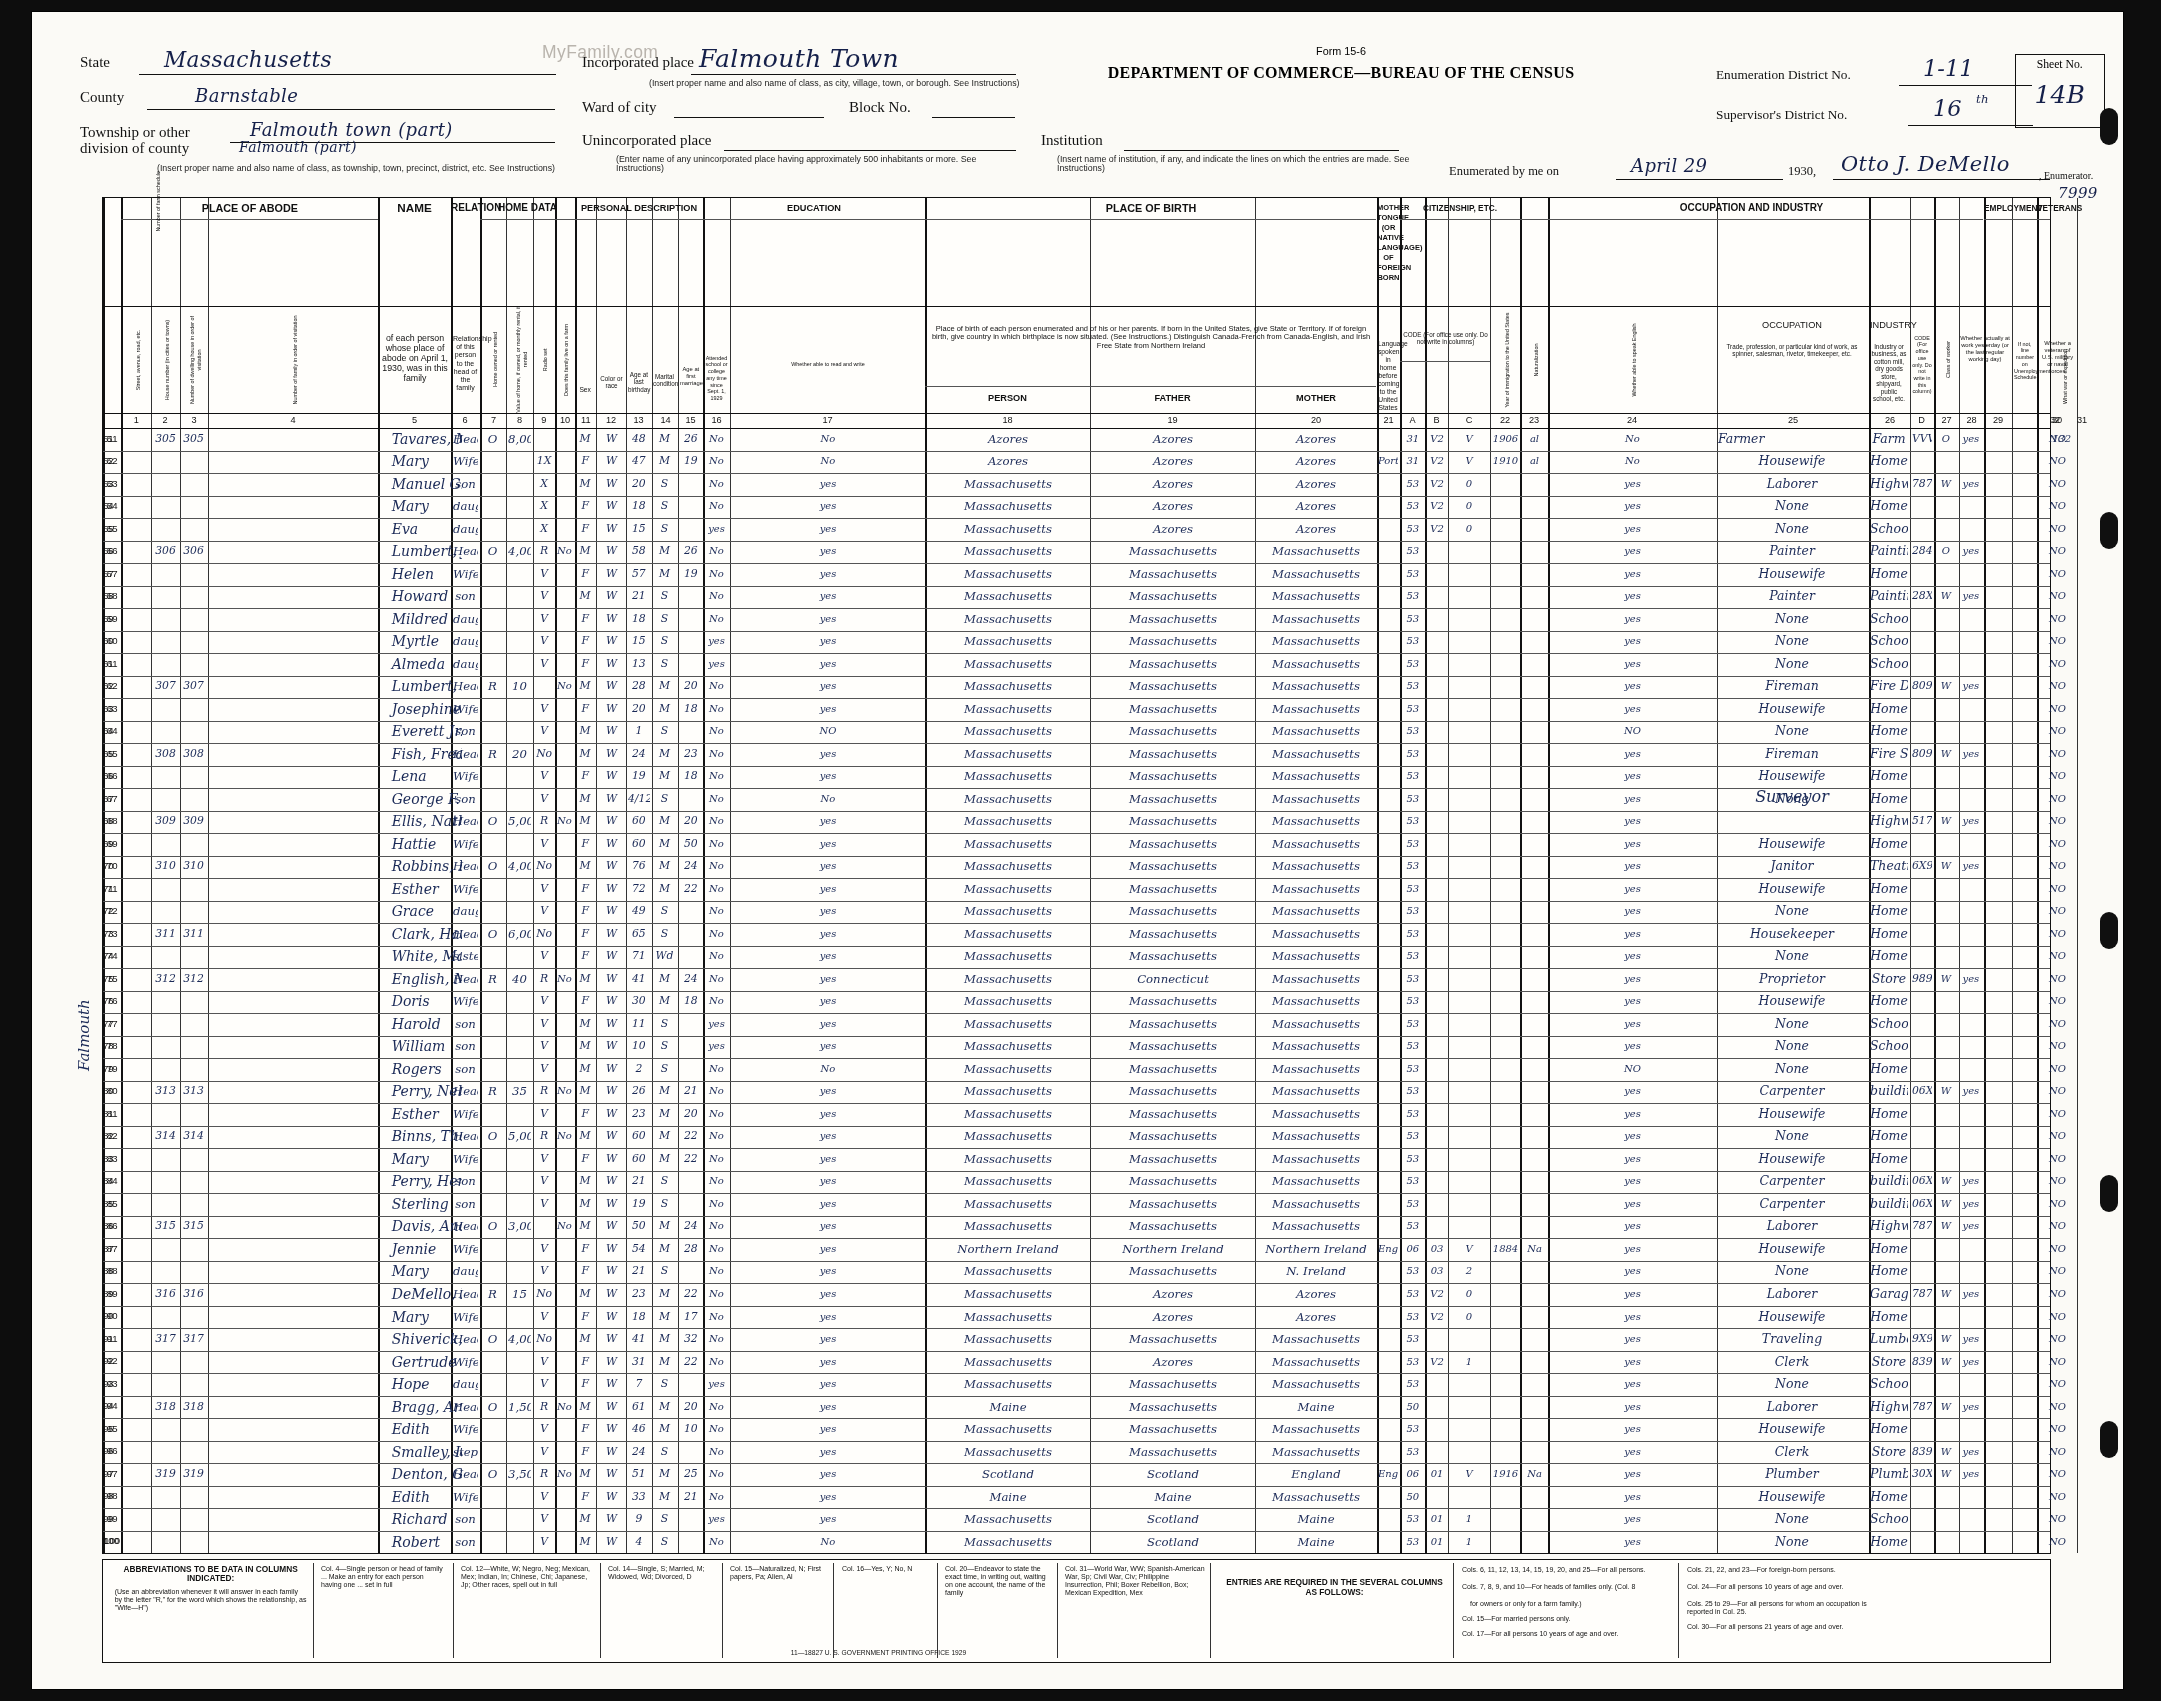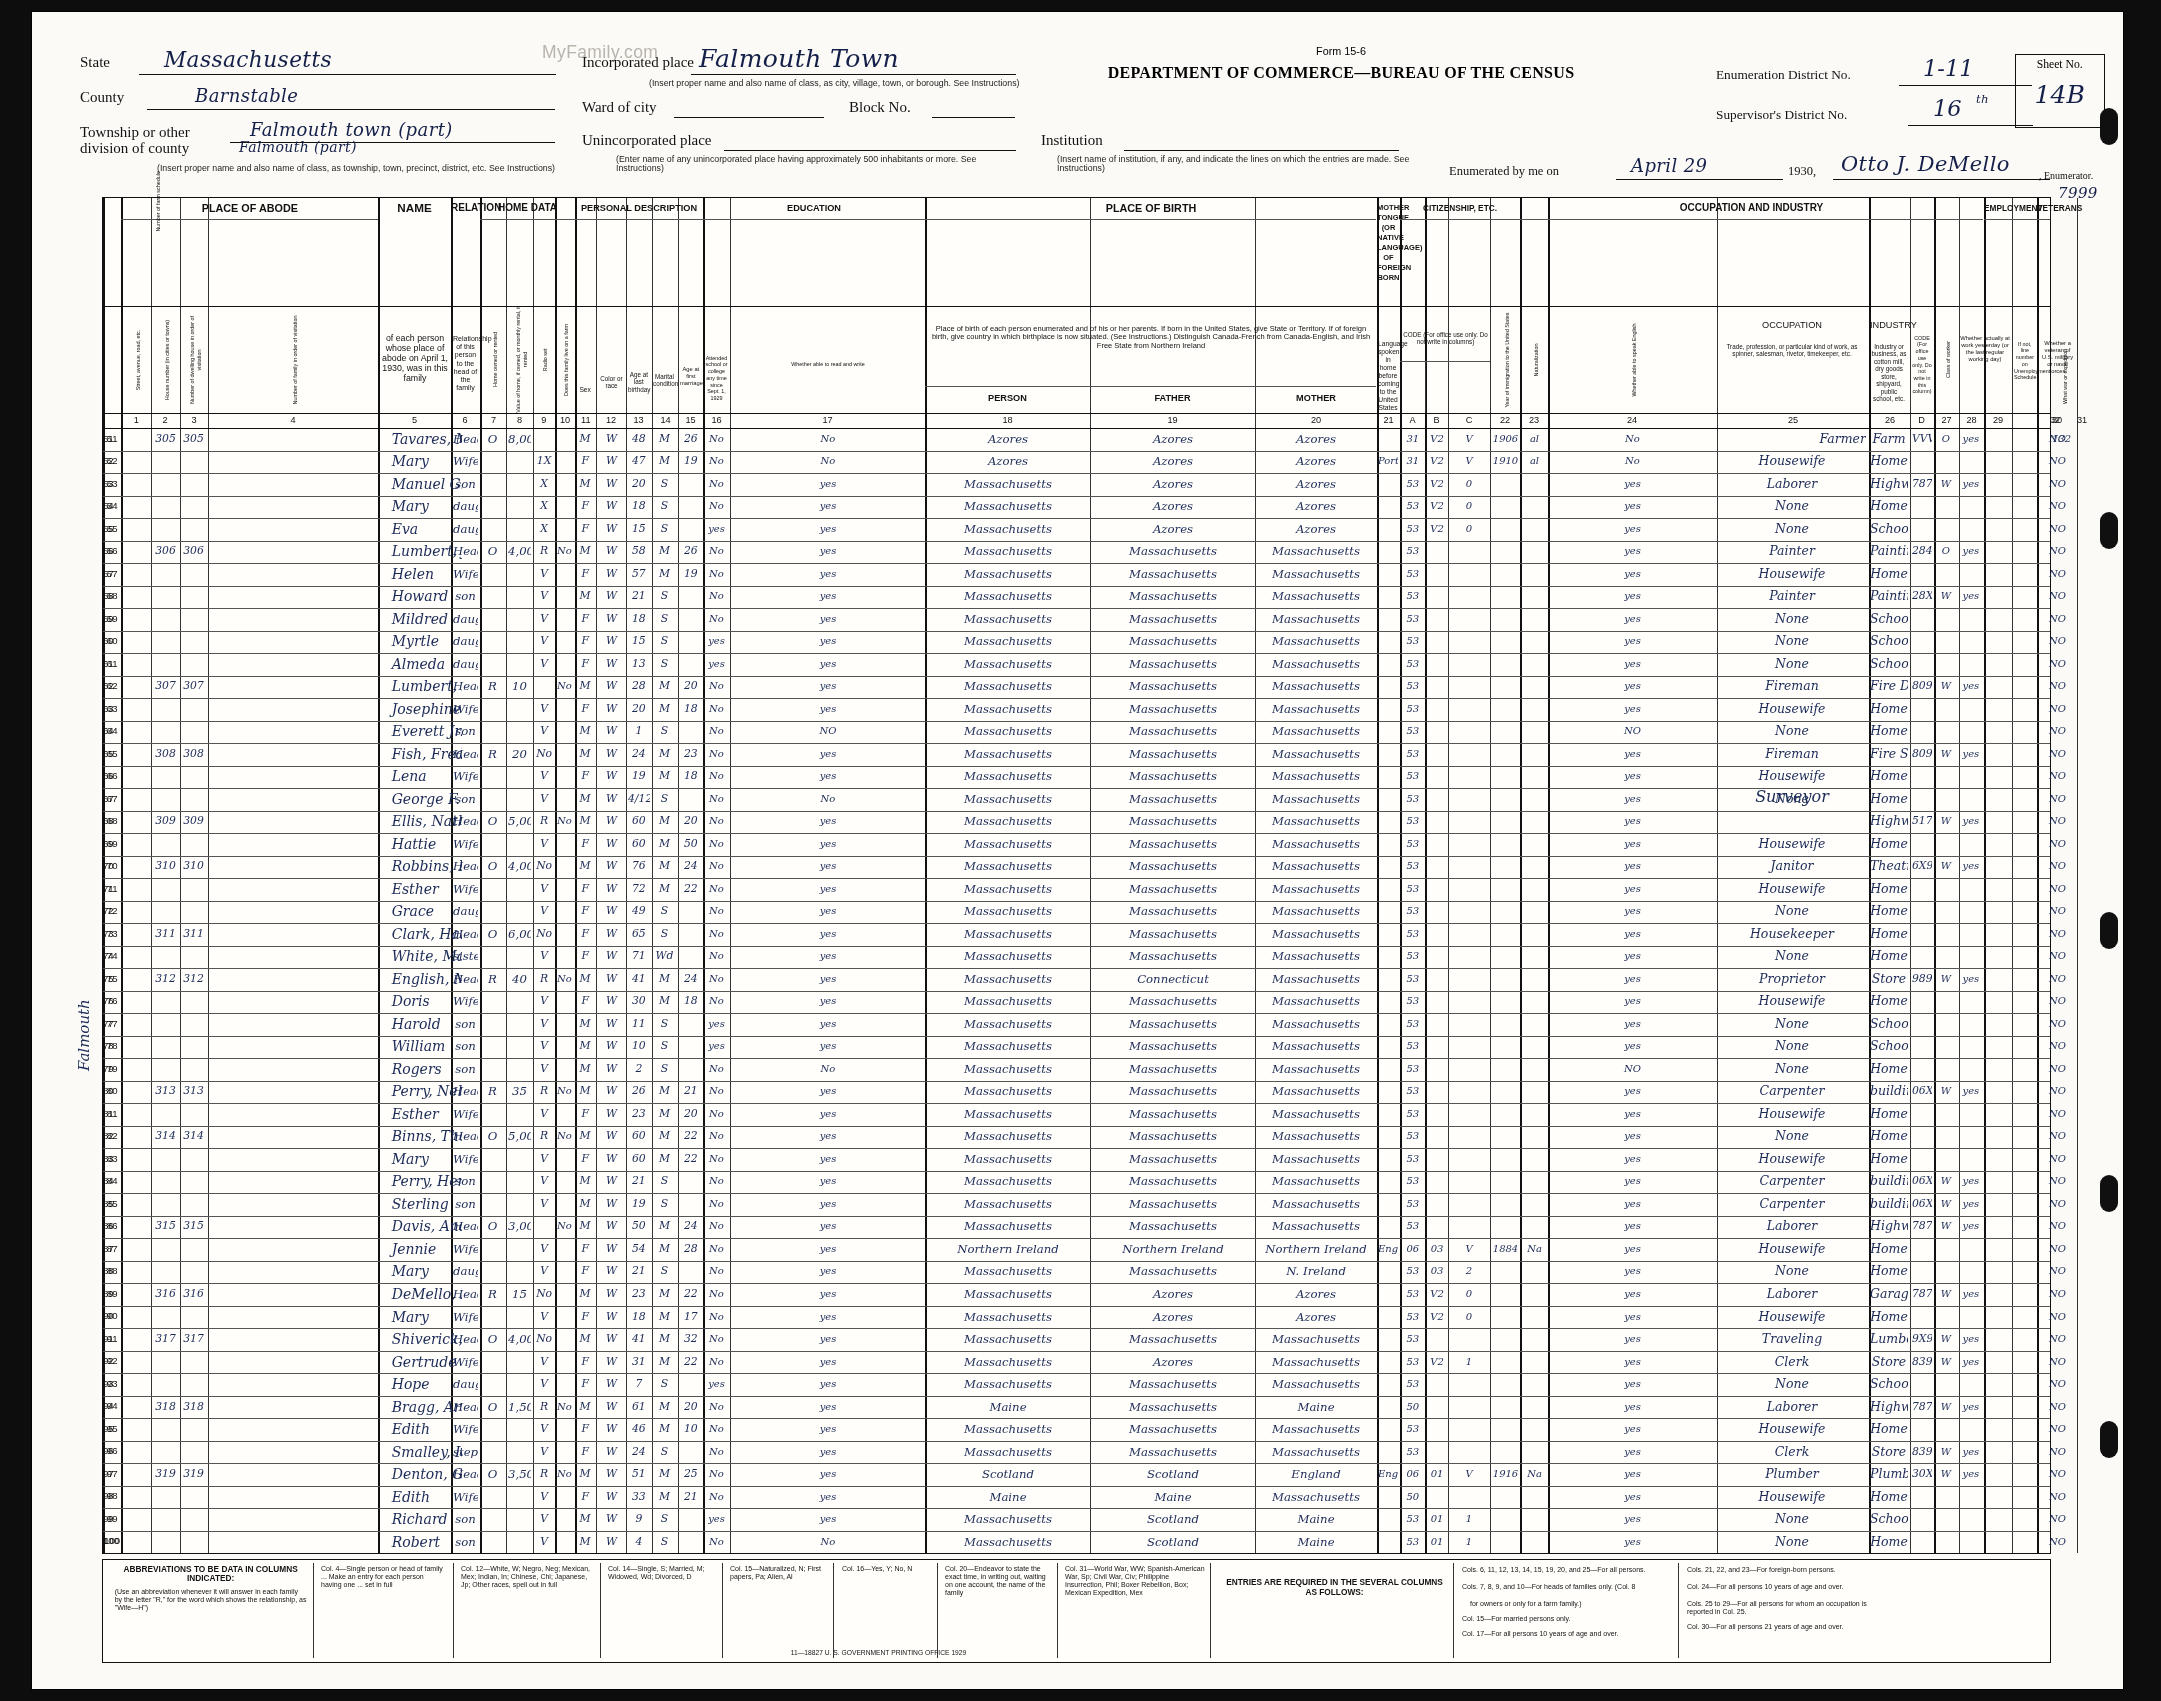--- a/index.html
+++ b/index.html
@@ -340,21 +340,21 @@
         <div class="cell" style="left: 629px; width: 192px; top: 232px; height: 20px; line-height: 18.3px; font-size: 10px; text-align: center;">No</div>
         <div class="cell" style="left: 824px; width: 162px; top: 232px; height: 20px; line-height: 18.3px; font-size: 11.7px; text-align: center;">Azores</div>
         <div class="cell" style="left: 989px; width: 162px; top: 232px; height: 20px; line-height: 18.3px; font-size: 11.7px; text-align: center;">Azores</div>
         <div class="cell" style="left: 1154px; width: 118px; top: 232px; height: 20px; line-height: 18.3px; font-size: 11.7px; text-align: center;">Azores</div>
         <div class="cell" style="left: 1299px; width: 21.7px; top: 232px; height: 20px; line-height: 18.3px; font-size: 10px; text-align: center;">31</div>
         <div class="cell" style="left: 1324px; width: 20px; top: 232px; height: 20px; line-height: 18.3px; font-size: 10px; text-align: center;">V2</div>
         <div class="cell" style="left: 1347px; width: 38px; top: 232px; height: 20px; line-height: 18.3px; font-size: 10px; text-align: center;">V</div>
         <div class="cell" style="left: 1389px; width: 27px; top: 232px; height: 20px; line-height: 18.3px; font-size: 10px; text-align: center;">1906</div>
         <div class="cell" style="left: 1419px; width: 25px; top: 232px; height: 20px; line-height: 18.3px; font-size: 10px; text-align: center;">al</div>
         <div class="cell" style="left: 1447px; width: 165px; top: 232px; height: 20px; line-height: 18.3px; font-size: 10px; text-align: center;">No</div>
-        <div class="cell" style="left: 1615px; width: 148px; top: 232px; height: 20px; line-height: 18.3px; font-size: 12.5px; text-align: right;">Farmer</div>
+        <div class="cell" style="left: 1615px; width: 148px; top: 232px; height: 20px; line-height: 18.3px; font-size: 12.5px; text-align: left;">Farmer</div>
         <div class="cell" style="left: 1767px; width: 38px; top: 232px; height: 20px; line-height: 18.3px; font-size: 12.5px; text-align: center;">Farm</div>
         <div class="cell" style="left: 1809px; width: 20px; top: 232px; height: 20px; line-height: 18.3px; font-size: 10.8px; text-align: center;">VVVV</div>
         <div class="cell" style="left: 1832px; width: 21.7px; top: 232px; height: 20px; line-height: 18.3px; font-size: 10px; text-align: center;">O</div>
         <div class="cell" style="left: 1857px; width: 21.7px; top: 232px; height: 20px; line-height: 18.3px; font-size: 10px; text-align: center;">yes</div>
         <div class="cell" style="left: 1936px; width: 37px; top: 232px; height: 20px; line-height: 18.3px; font-size: 10px; text-align: center;">NO</div>
         <div class="cell" style="left: 1949px; top: 232px; height: 20px; line-height: 18.3px; font-size: 10px; text-align: center;">132</div>
         <div class="ln" style="left: 0px; width: 18.3px; top: 257px;">52</div>
         <div class="ln" style="top: 257px;">52</div>
         <div class="cell" style="left: 277px; width: 70px; top: 254px; height: 20px; line-height: 18.3px; font-size: 14px; text-align: left; padding-left: 11.7px;">Mary</div>
         <div class="cell" style="left: 350px; width: 25px; top: 254px; height: 20px; line-height: 18.3px; font-size: 11.7px; text-align: center;">Wife-H</div>

